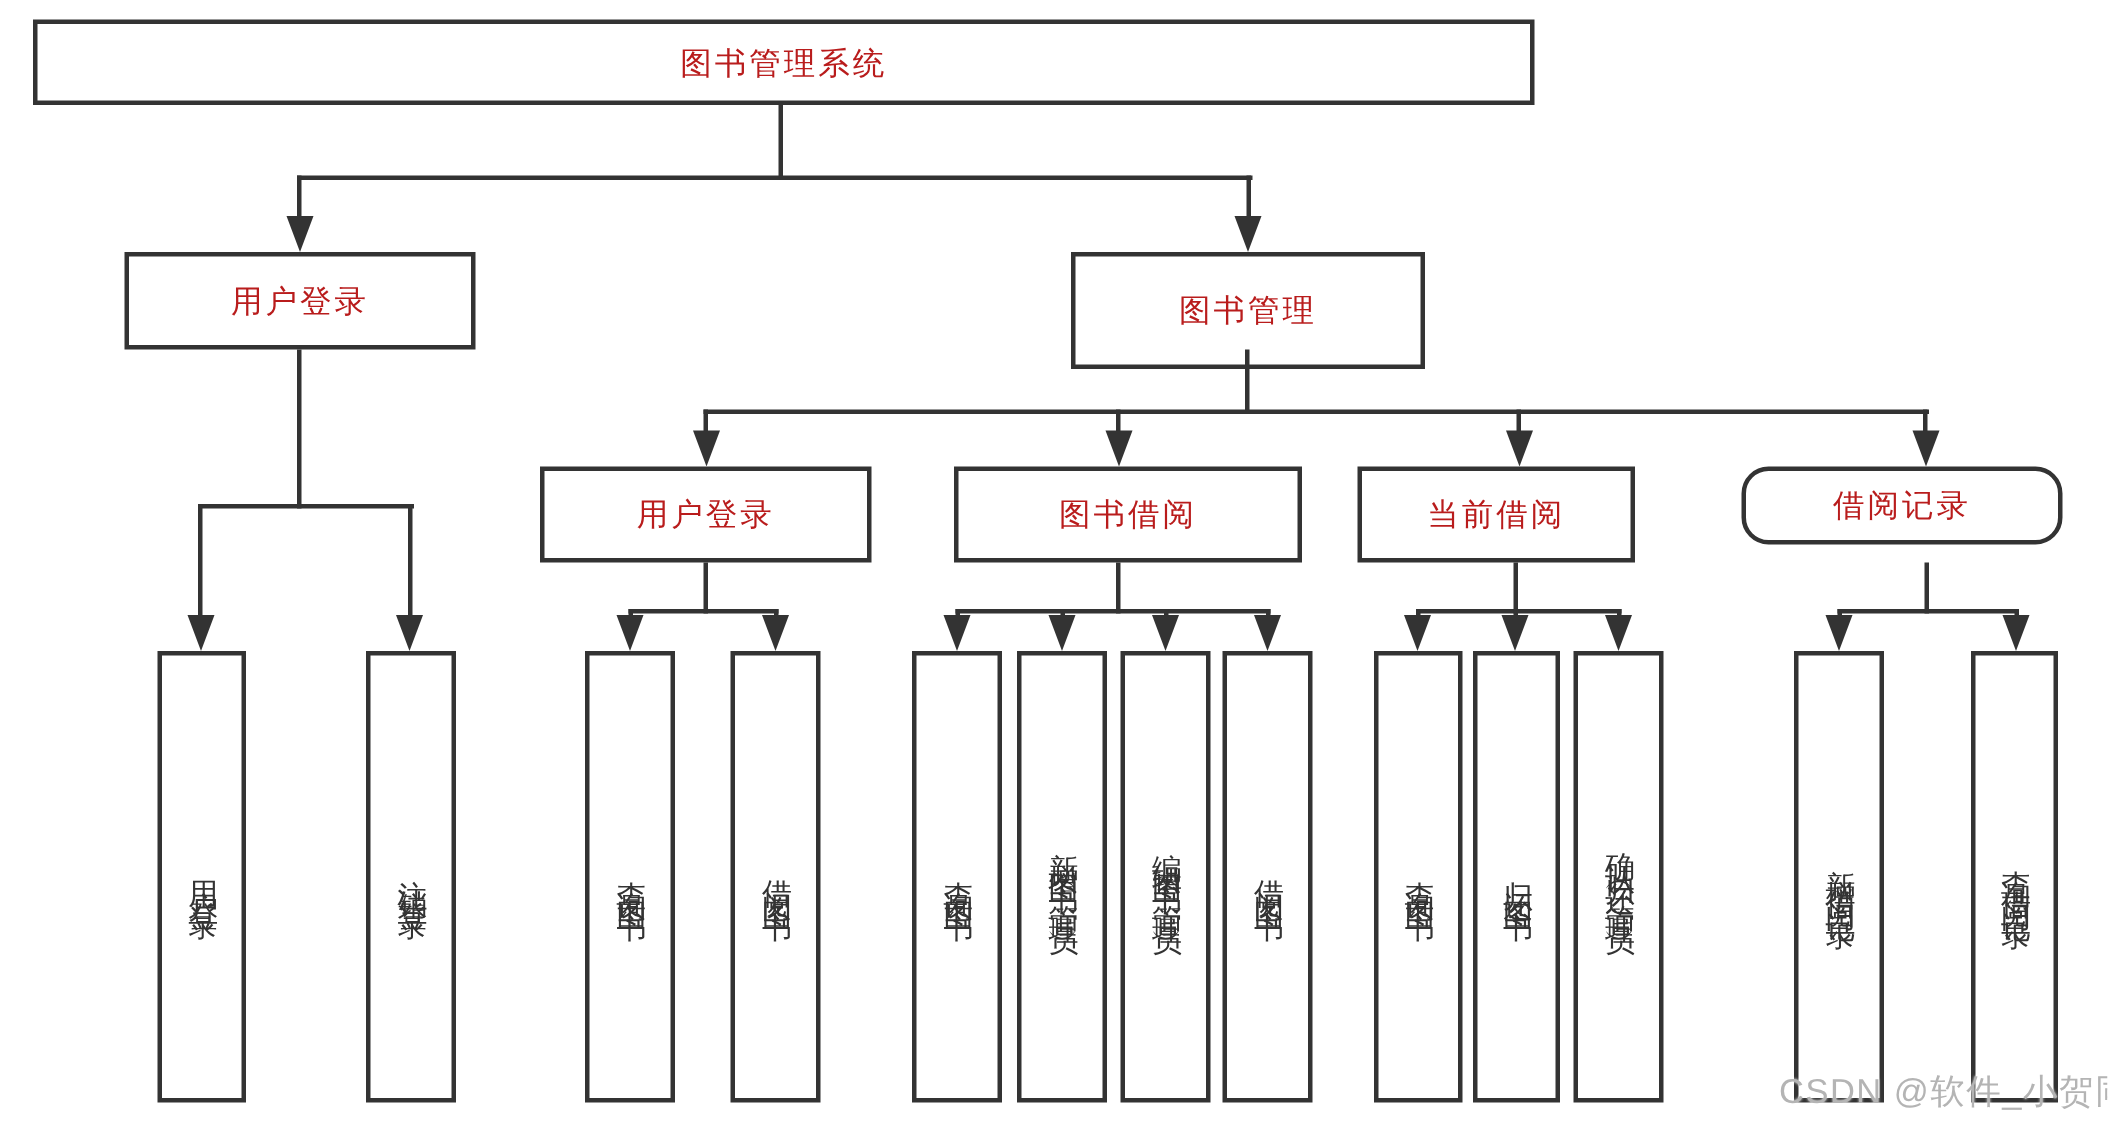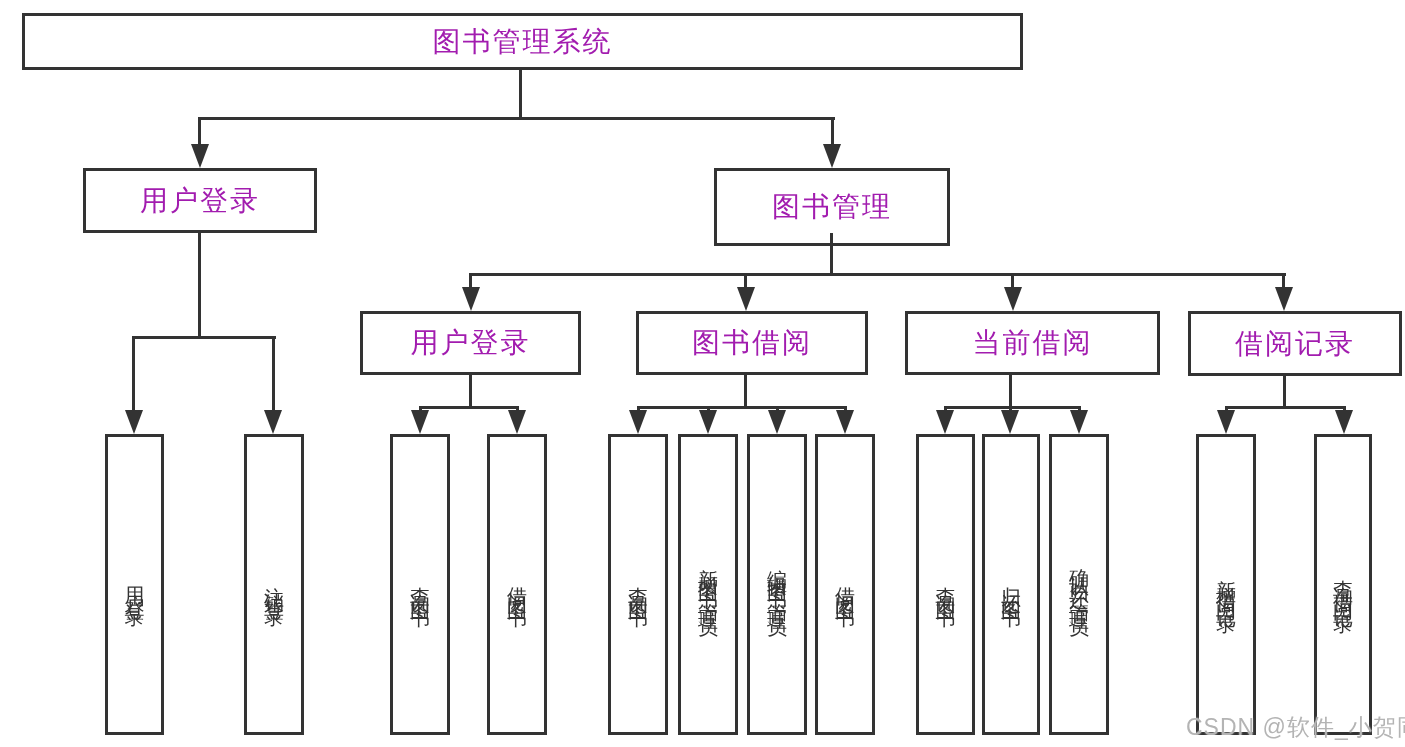--- a/index.html
+++ b/index.html
@@ -4,21 +4,21 @@
 <style>
   html,body{margin:0;padding:0;background:#ffffff;}
   #stage{
     position:relative;width:1405px;height:747px;background:#ffffff;overflow:hidden;
     font-family:"Liberation Sans","DejaVu Sans",sans-serif;
   }
   .box{
     position:absolute;border:3px solid #333333;background:#ffffff;box-sizing:border-box;
     display:flex;align-items:center;justify-content:center;
   }
-  .hlabel{font-size:28px;color:#a21caf;letter-spacing:2px;white-space:nowrap;}
+  .hlabel{font-size:21px;color:#b91c1c;letter-spacing:2px;white-space:nowrap;}
   .vlabel{
     writing-mode:vertical-rl;text-orientation:mixed;
     font-size:20px;color:#333333;letter-spacing:7px;line-height:1.15;white-space:nowrap;
   }
   .vline{position:absolute;width:3px;background:#333333;}
   .hline{position:absolute;height:3px;background:#333333;}
   .arrow{
     position:absolute;width:0;height:0;
     border-left:9px solid transparent;border-right:9px solid transparent;
     border-top:24px solid #333333;
@@ -69,24 +69,24 @@
   <div class="arrow" style="left:1004px;top:287px;"></div>
   <div class="vline" style="left:1282px;top:273px;height:18px;"></div>
   <div class="arrow" style="left:1275px;top:287px;"></div>
 
   <div class="box" style="left:360px;top:311px;width:221px;height:64px;">
     <span class="hlabel">用户登录</span>
   </div>
   <div class="box" style="left:636px;top:311px;width:232px;height:64px;">
     <span class="hlabel">图书借阅</span>
   </div>
-  <div class="box" style="left:905px;top:311px;width:255px;height:64px;">
+  <div class="box" style="left:905px;top:311px;width:185px;height:64px;">
     <span class="hlabel">当前借阅</span>
   </div>
-  <div class="box" style="left:1188px;top:311px;width:214px;height:65px;">
+  <div class="box" style="left:1161px;top:311px;width:214px;height:52px;border-radius:18px;">
     <span class="hlabel">借阅记录</span>
   </div>
 
   <div class="vline" style="left:469px;top:375px;height:34px;"></div>
   <div class="hline" style="left:419px;top:406px;width:100px;"></div>
   <div class="vline" style="left:419px;top:406px;height:8px;"></div>
   <div class="arrow" style="left:411px;top:410px;"></div>
   <div class="vline" style="left:516px;top:406px;height:8px;"></div>
   <div class="arrow" style="left:508px;top:410px;"></div>
 

